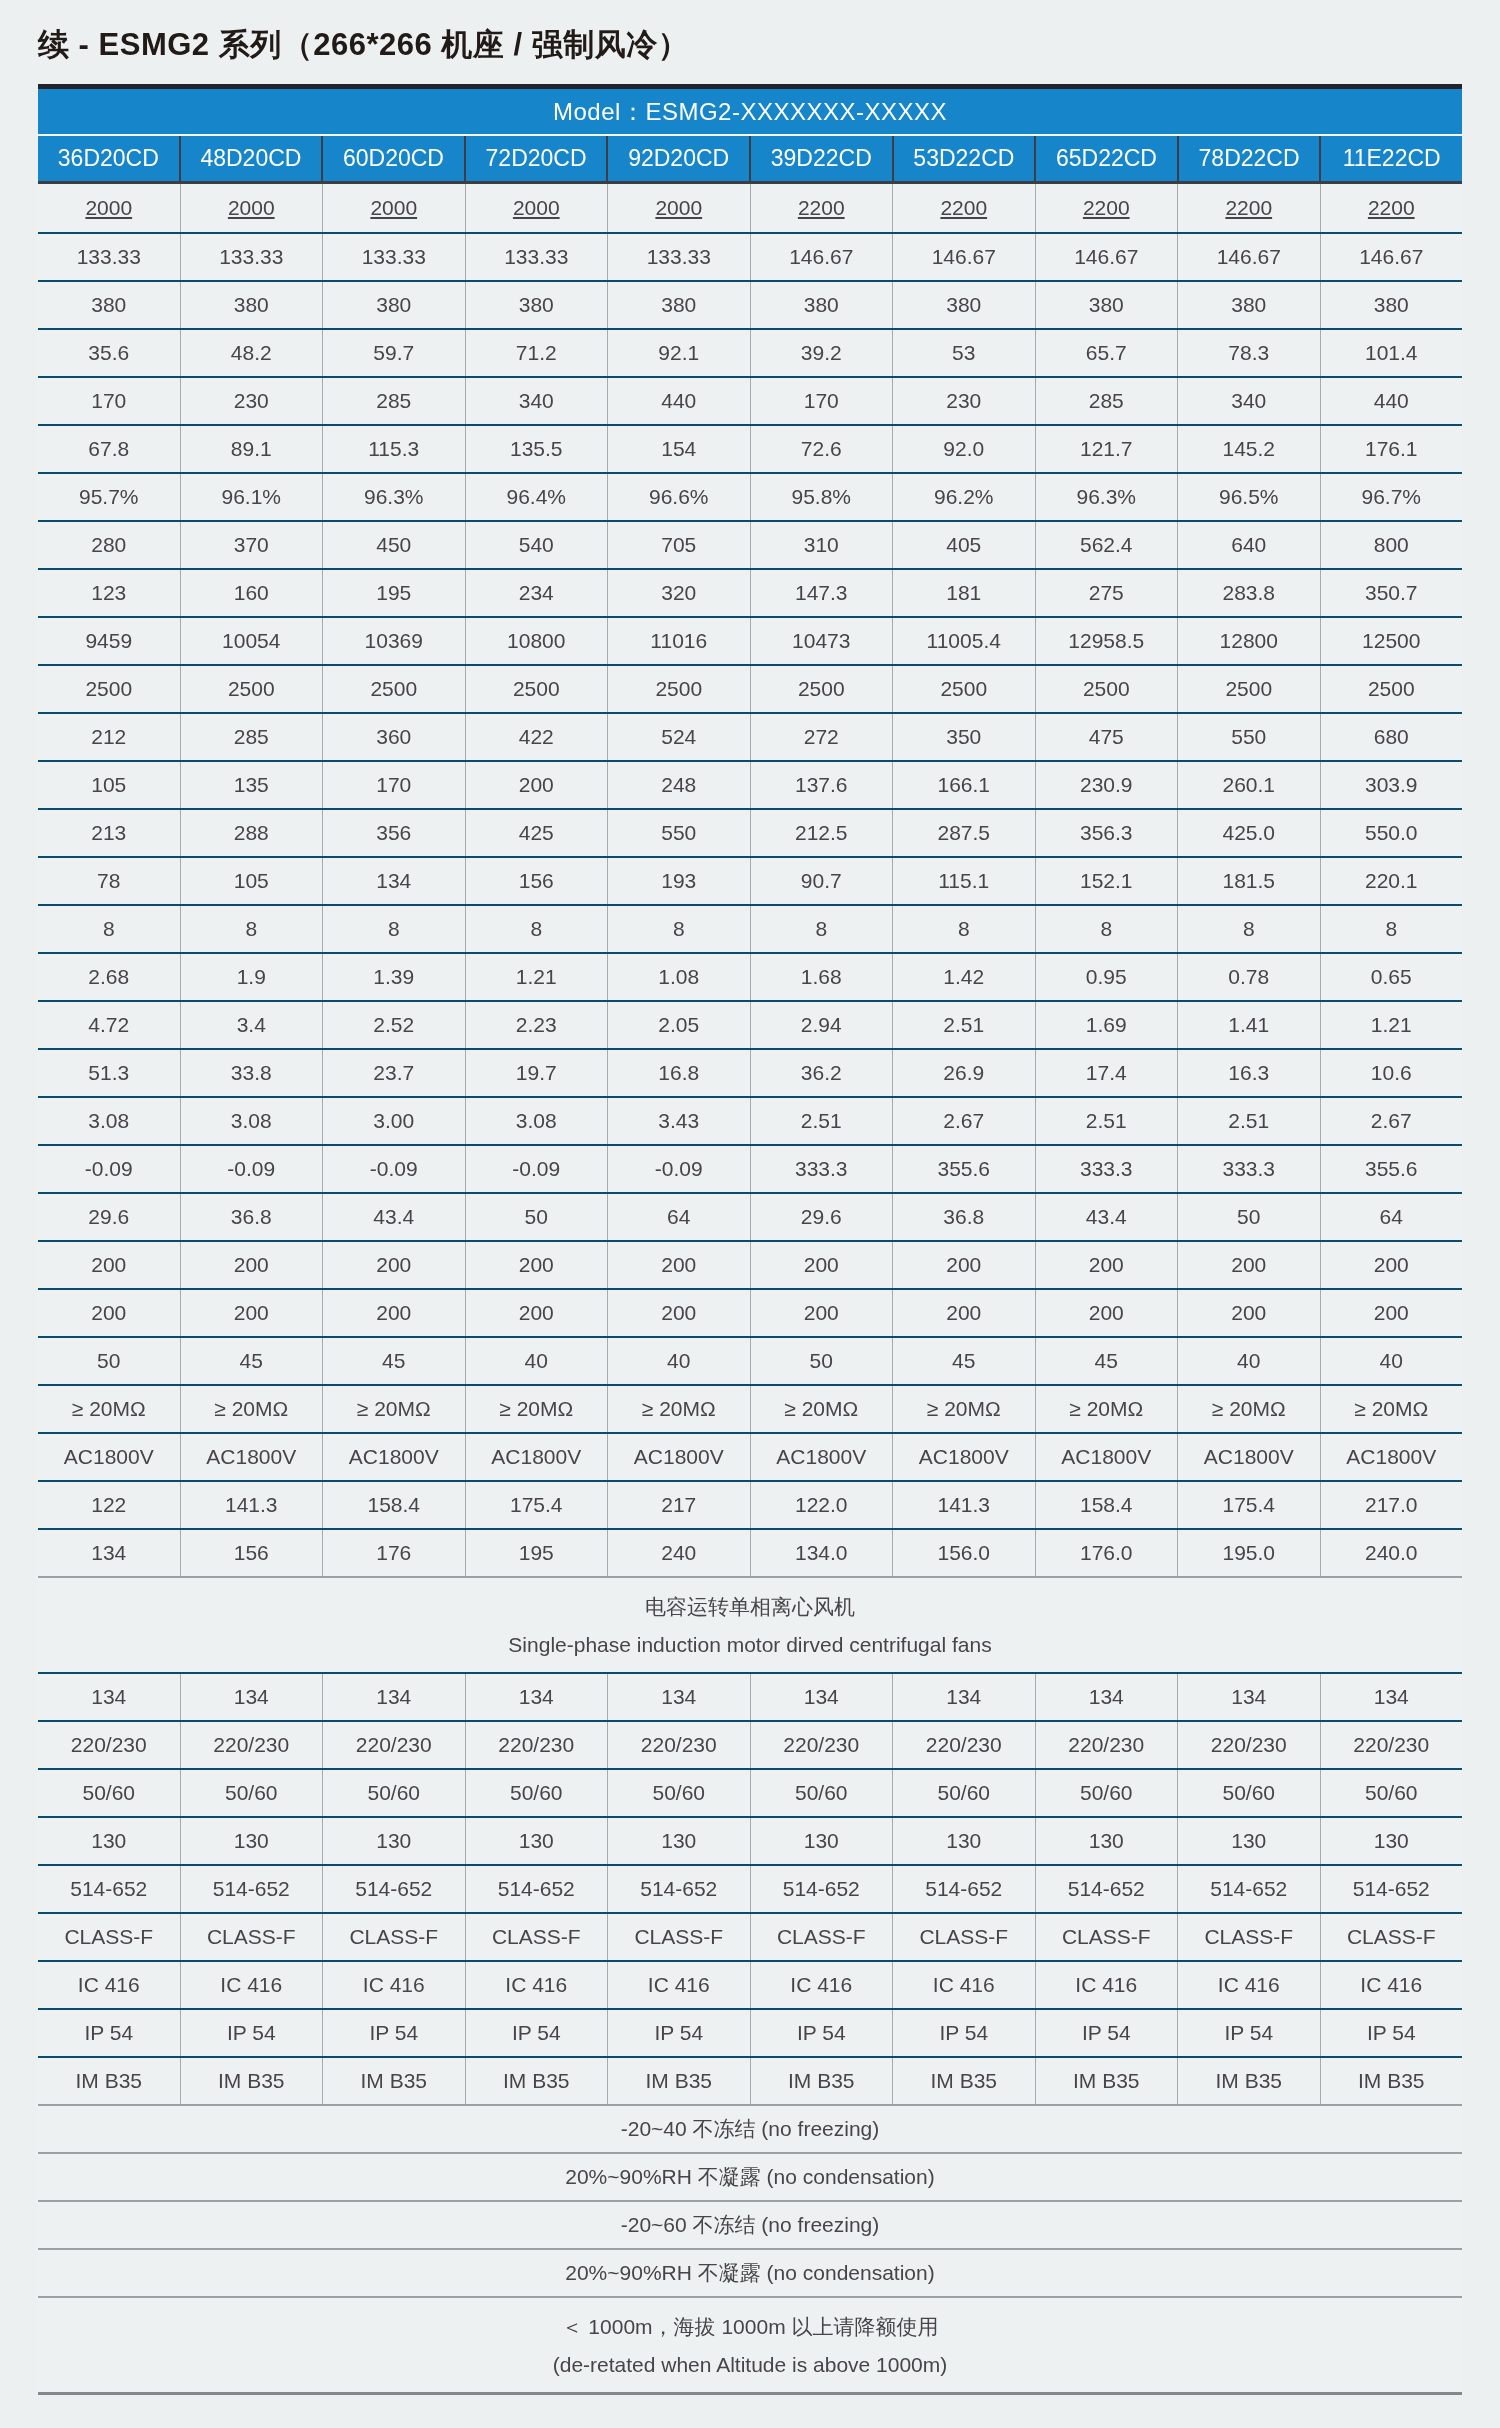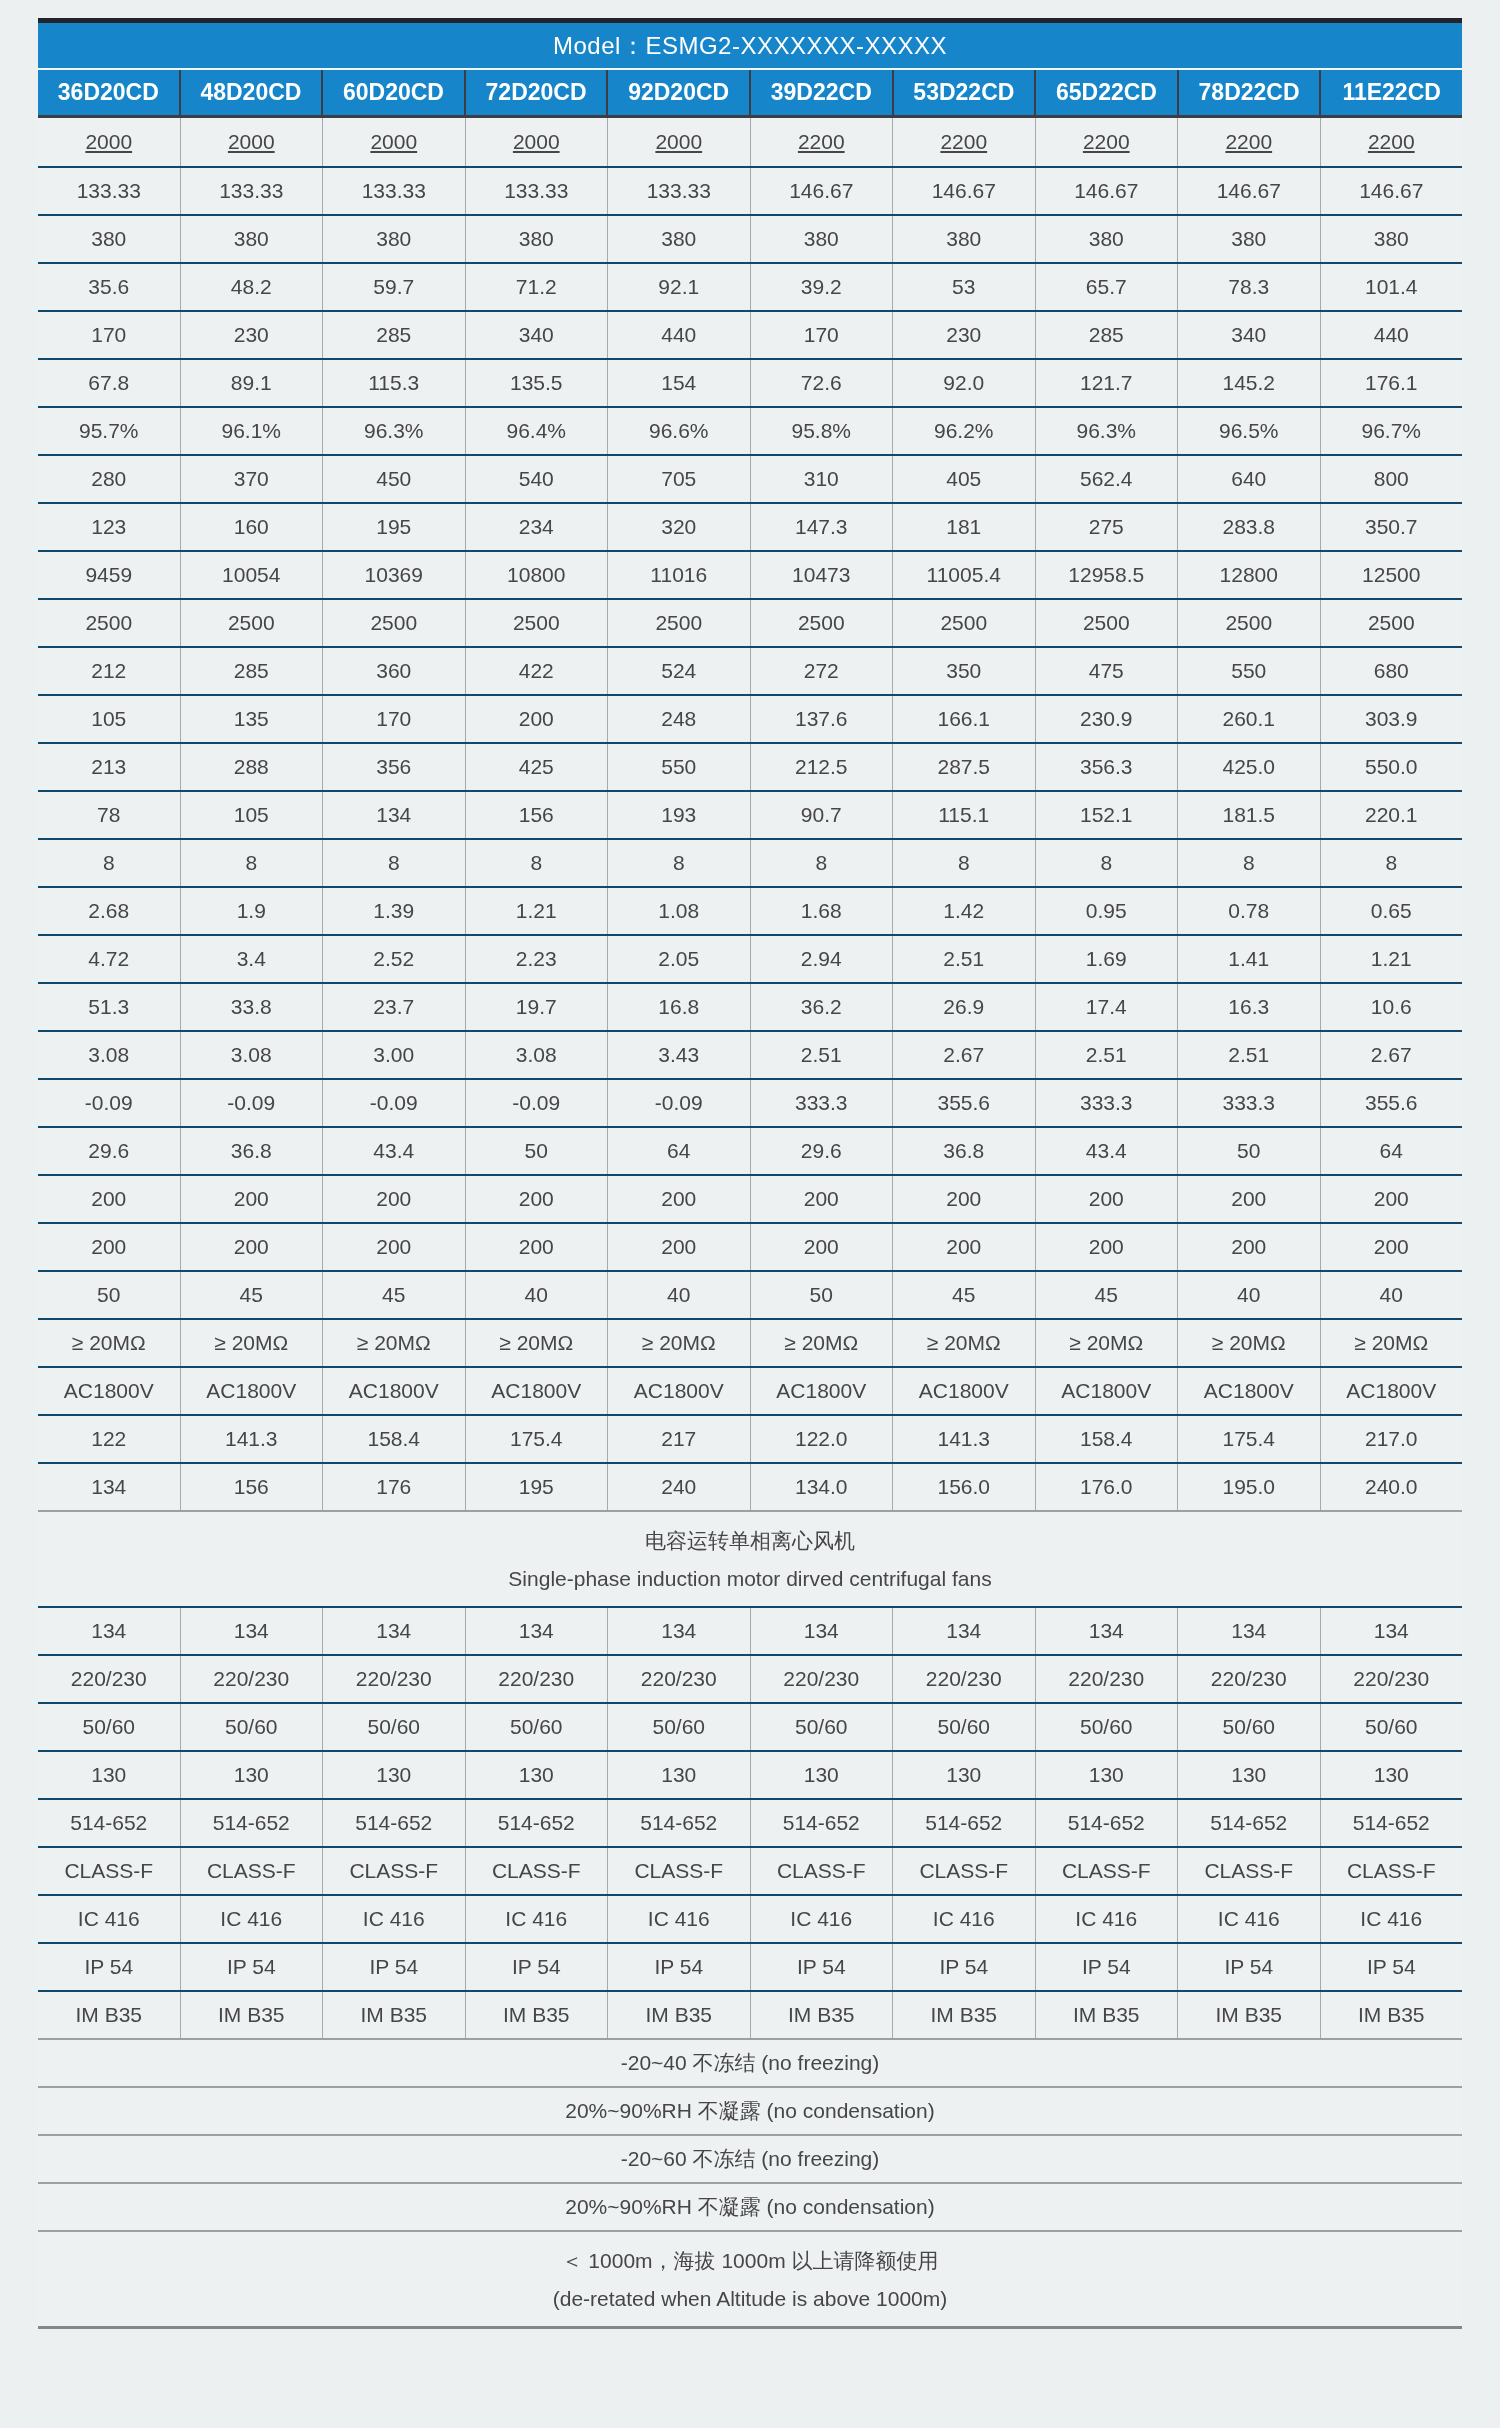--- a/index.html
+++ b/index.html
@@ -41,21 +41,21 @@
     border-bottom:3px solid #3d3d45;
   }
   .hcell {
     flex:1 1 0;
     display:flex;
     align-items:center;
     justify-content:center;
     background:var(--accent,#1685c9);
     color:#fff;
     font-size:23px;
-    font-weight:bold;
+    font-weight:normal;
     border-left:2px solid #3d3d45;
   }
   .hcell:first-child { border-left:none; }
   .trow {
     display:flex;
     height:48px;
     border-top:2px solid #0c4a6e;
     background:#eef1f2;
   }
   #table-body > .trow:first-child { border-top:none;text-decoration:underline; }
@@ -82,20 +82,21 @@
     color:#474549;
     text-align:center;
     padding:6px 0;
   }
   .mrow.tall { min-height:96px; }
 </style>
 </head>
 <body>
 
 <div class="page">
+  <div class="page-title">续 - ESMG2 系列（266*266 机座 / 强制风冷）</div>
 
   <div class="spec-table">
     <div class="model-row">Model：ESMG2-XXXXXXX-XXXXX</div>
     <div class="col-header-row" id="col-header-row">
         <div class="hcell">36D20CD</div>
         <div class="hcell">48D20CD</div>
         <div class="hcell">60D20CD</div>
         <div class="hcell">72D20CD</div>
         <div class="hcell">92D20CD</div>
         <div class="hcell">39D22CD</div>

